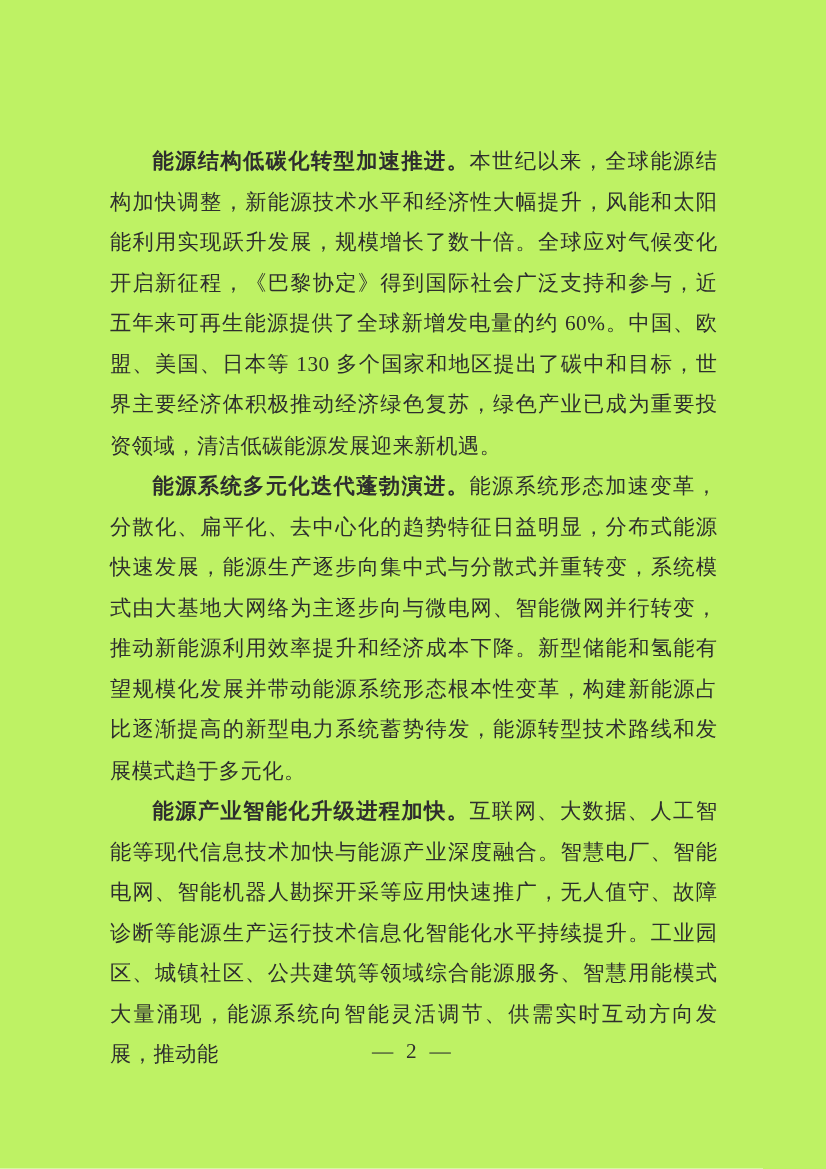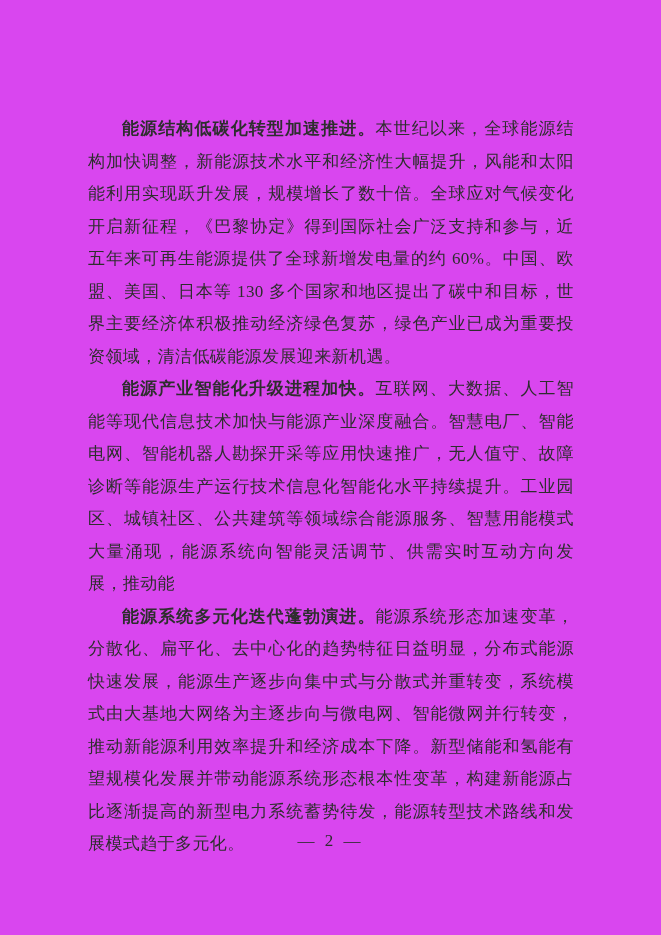--- a/index.html
+++ b/index.html
@@ -5,21 +5,21 @@
     * { box-sizing: border-box; }
     html, body {
       margin: 0;
       padding: 0;
       background: #ffffff;
     }
     .page {
       position: relative;
       width: 661px;
       height: 935px;
-      background: #d946ef;
+      background: #bef264;
       overflow: hidden;
       font-family: "Liberation Serif", "DejaVu Serif", serif;
       color: #2e2e2e;
     }
     .content {
       position: absolute;
       left: 88px;
       top: 113px;
       width: 486px;
     }
@@ -49,20 +49,20 @@
     }
   </style>
 </head>
 <body>
 
 <div class="page">
   <div class="content">
 
     <p class="para"><span class="lead">能源结构低碳化转型加速推进。</span><span>本世纪以来，全球能源结构加快调整，新能源技术水平和经济性大幅提升，风能和太阳能利用实现跃升发展，规模增长了数十倍。全球应对气候变化开启新征程，《巴黎协定》得到国际社会广泛支持和参与，近五年来可再生能源提供了全球新增发电量的约 60%。中国、欧盟、美国、日本等 130 多个国家和地区提出了碳中和目标，世界主要经济体积极推动经济绿色复苏，绿色产业已成为重要投资领域，清洁低碳能源发展迎来新机遇。</span></p>
 
+    <p class="para"><span class="lead">能源系统多元化迭代蓬勃演进。</span><span>能源系统形态加速变革，分散化、扁平化、去中心化的趋势特征日益明显，分布式能源快速发展，能源生产逐步向集中式与分散式并重转变，系统模式由大基地大网络为主逐步向与微电网、智能微网并行转变，推动新能源利用效率提升和经济成本下降。新型储能和氢能有望规模化发展并带动能源系统形态根本性变革，构建新能源占比逐渐提高的新型电力系统蓄势待发，能源转型技术路线和发展模式趋于多元化。</span></p>
+
     <p class="para"><span class="lead">能源产业智能化升级进程加快。</span><span>互联网、大数据、人工智能等现代信息技术加快与能源产业深度融合。智慧电厂、智能电网、智能机器人勘探开采等应用快速推广，无人值守、故障诊断等能源生产运行技术信息化智能化水平持续提升。工业园区、城镇社区、公共建筑等领域综合能源服务、智慧用能模式大量涌现，能源系统向智能灵活调节、供需实时互动方向发展，推动能</span></p>
-
-    <p class="para"><span class="lead">能源系统多元化迭代蓬勃演进。</span><span>能源系统形态加速变革，分散化、扁平化、去中心化的趋势特征日益明显，分布式能源快速发展，能源生产逐步向集中式与分散式并重转变，系统模式由大基地大网络为主逐步向与微电网、智能微网并行转变，推动新能源利用效率提升和经济成本下降。新型储能和氢能有望规模化发展并带动能源系统形态根本性变革，构建新能源占比逐渐提高的新型电力系统蓄势待发，能源转型技术路线和发展模式趋于多元化。</span></p>
 
   </div>
 
   <div class="page-number">— 2 —</div>
 </div>
 
 </body></html>

